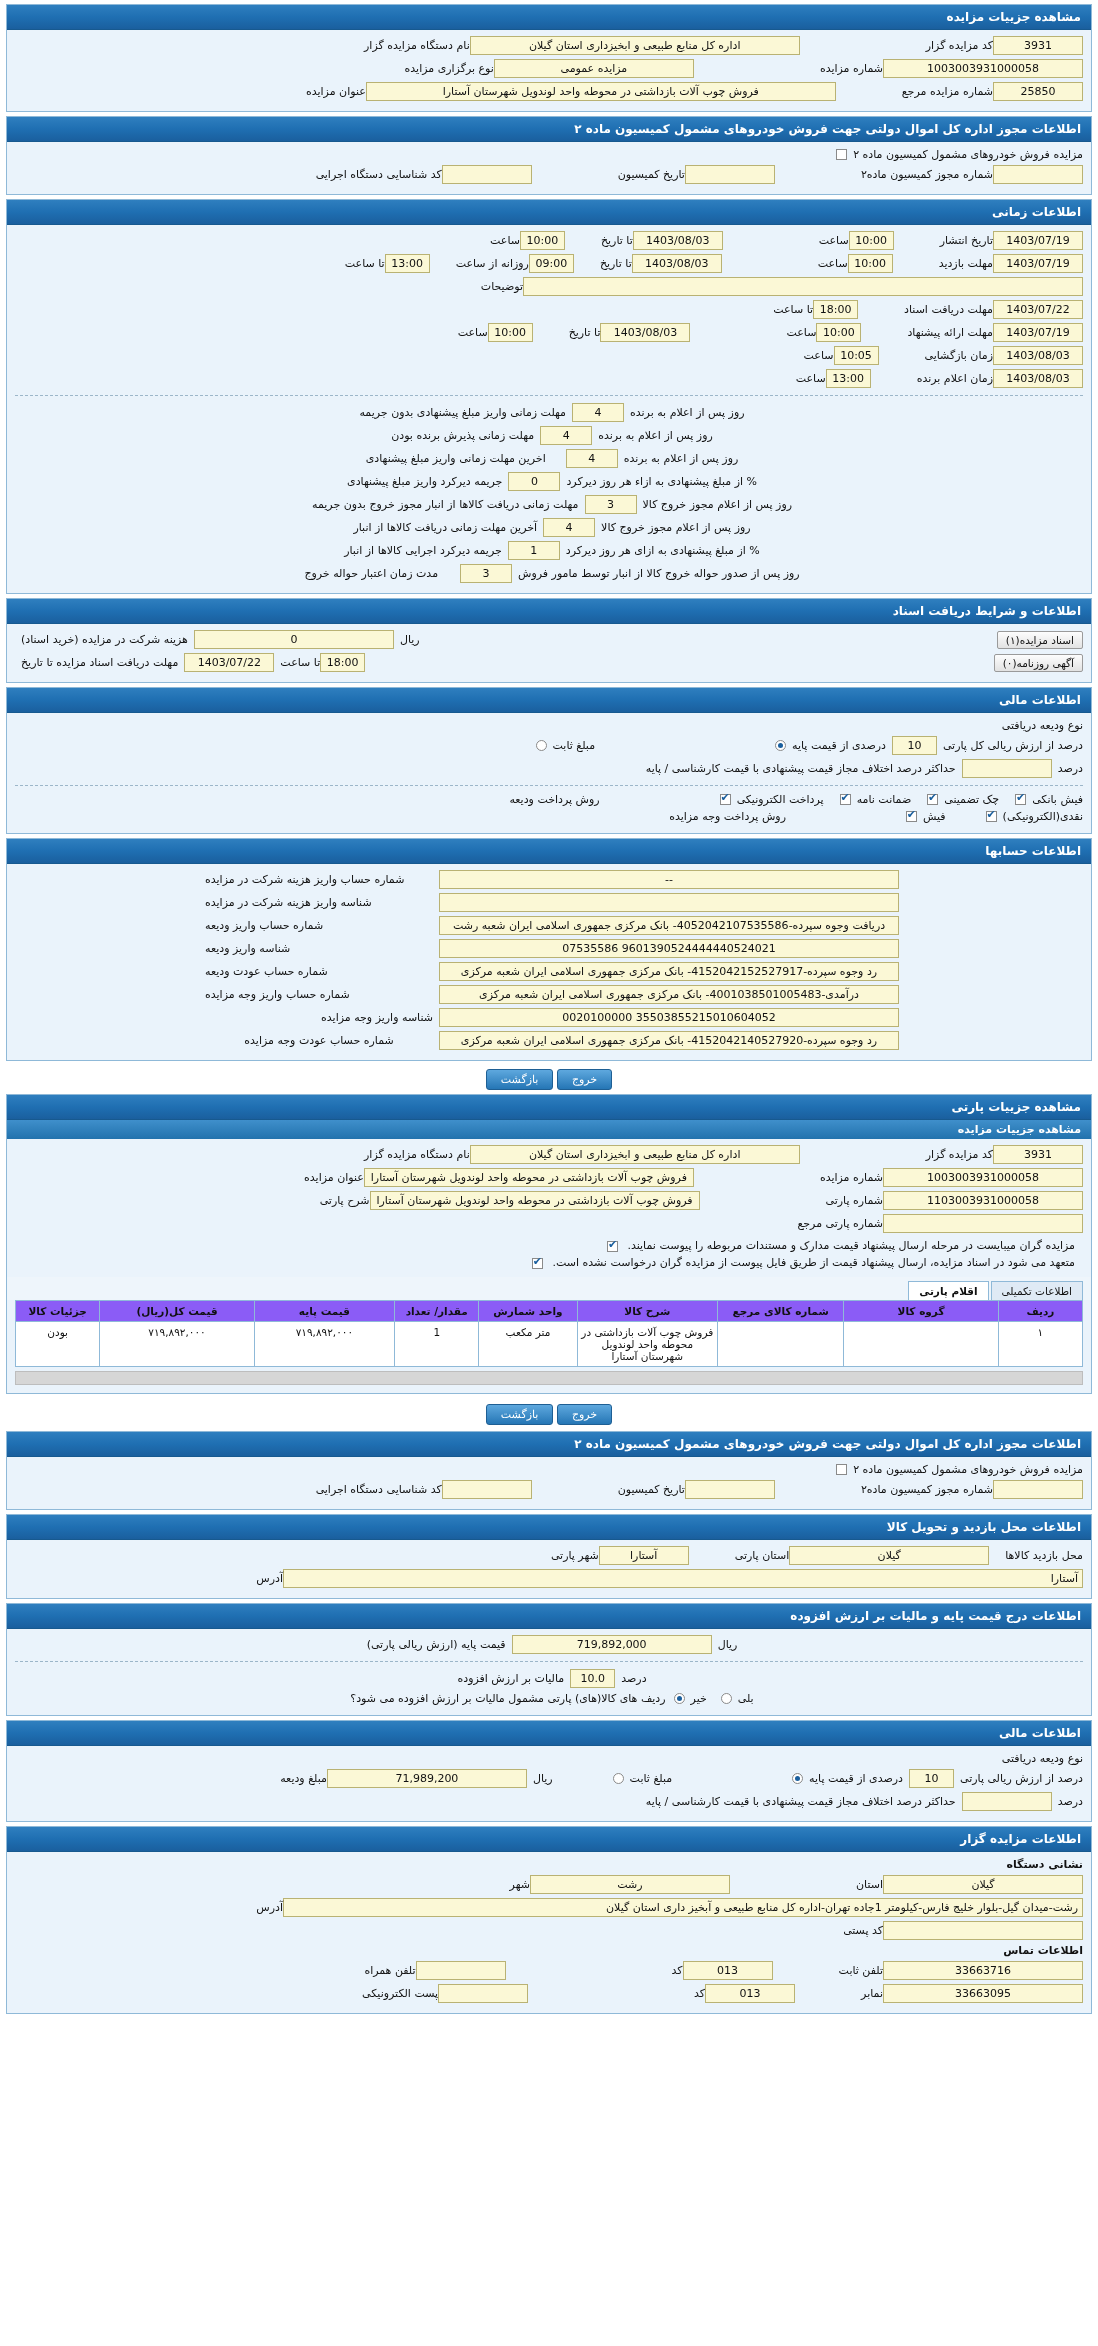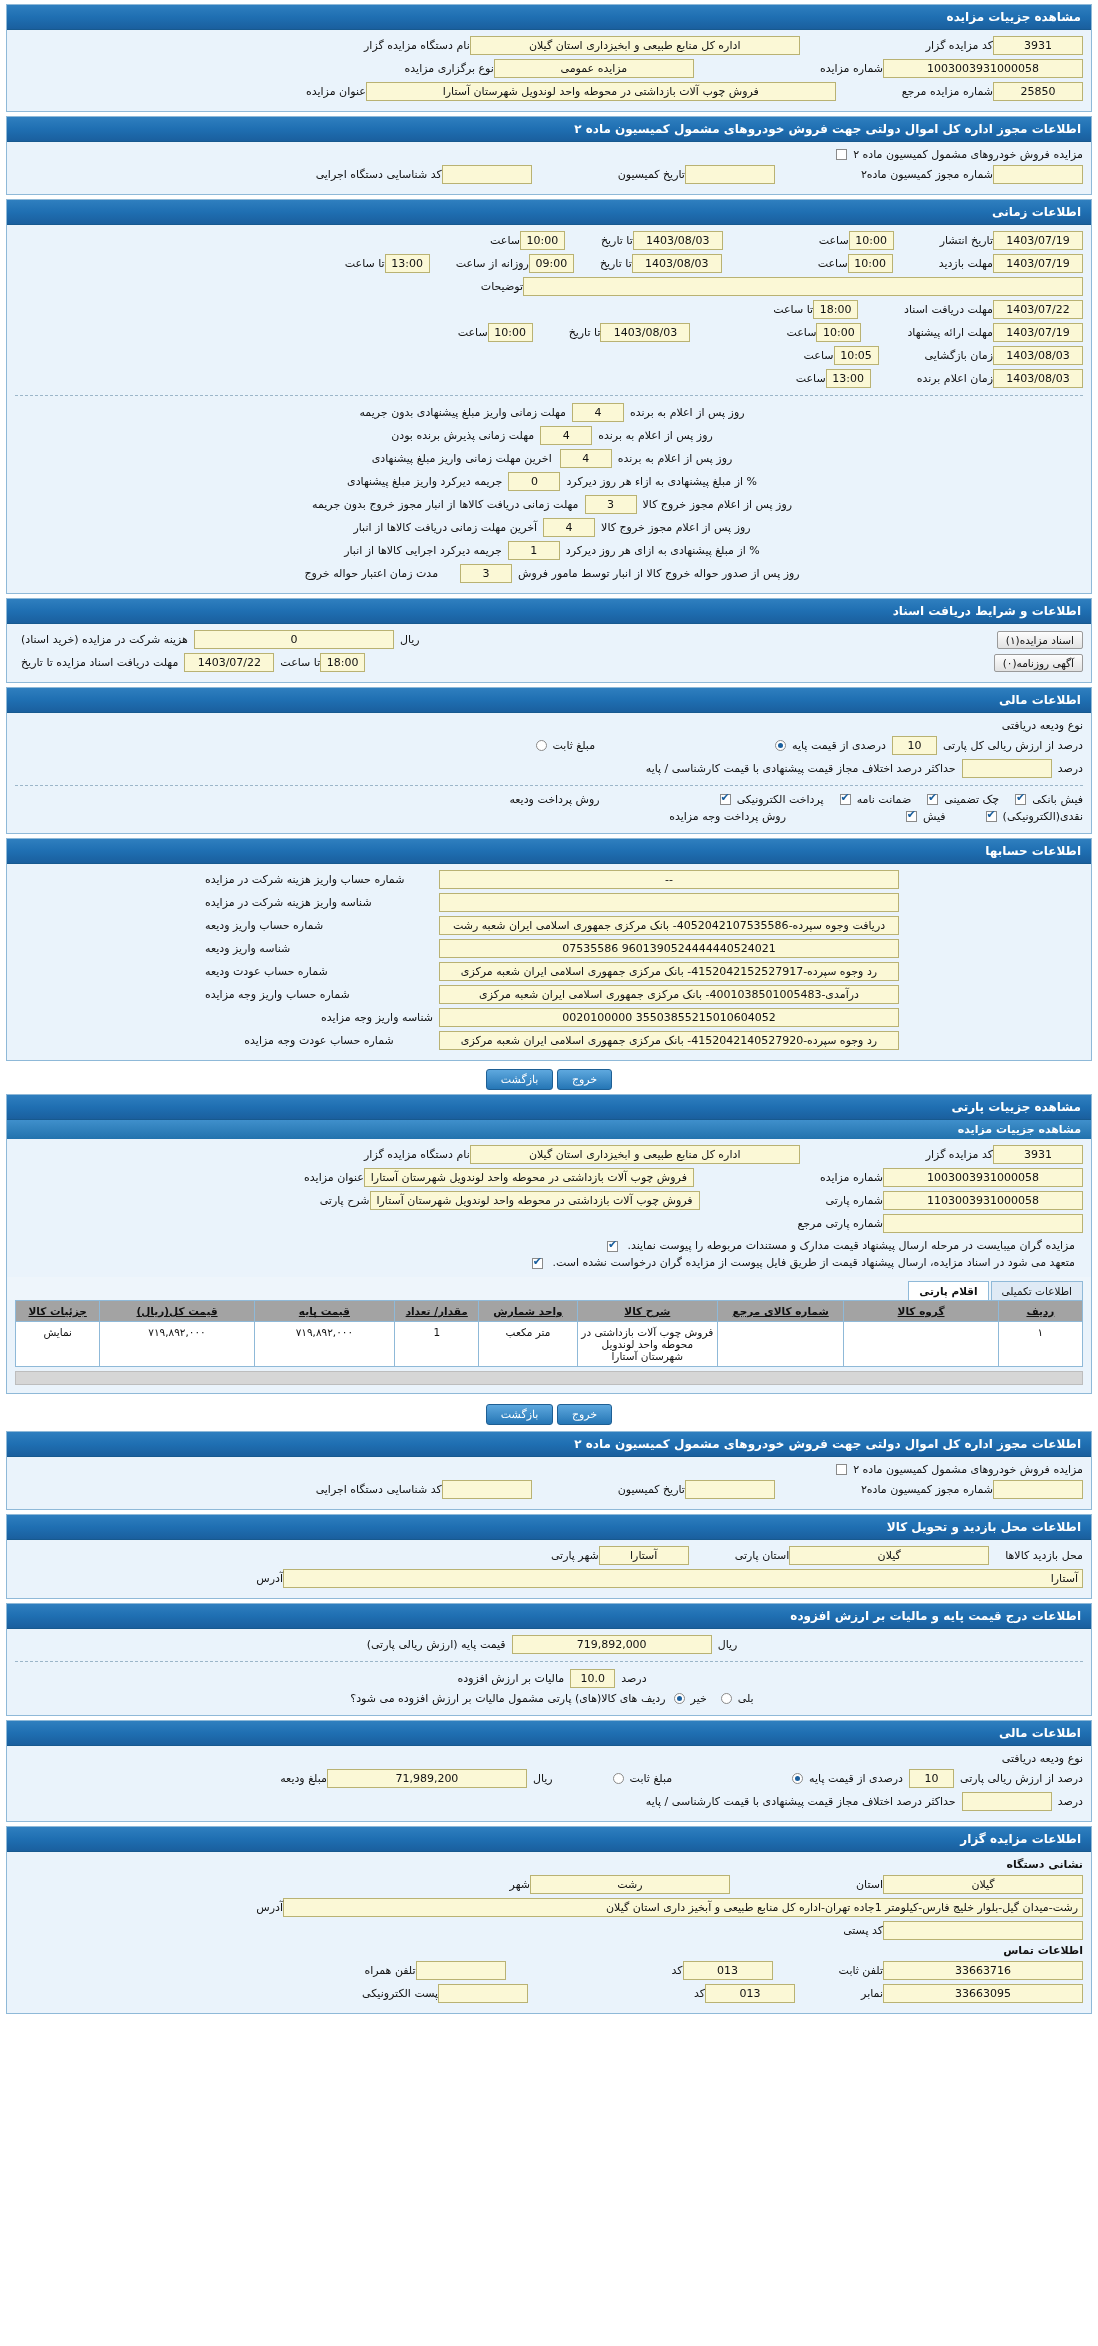--- a/index.html
+++ b/index.html
@@ -62,26 +62,25 @@
   .doc-btn {
     background: linear-gradient(to bottom,#fdfdfd,#e2e2e2);
     border: 1px solid #9a9a9a;
     font-size: 10.5px;
     padding: 2px 8px;
     border-radius: 2px;
     white-space: nowrap;
   }
   table.items { width: 100%; border-collapse: collapse; background: #fff; }
   table.items th {
-    background: #a3a3a3;
+    background: #8b5cf6;
     border: 1px solid #8fb9d8;
     font-size: 10.5px;
     padding: 4px 2px;
     font-weight: bold;
-    text-decoration: underline;
   }
   table.items td {
     border: 1px solid #8fb9d8;
     font-size: 10.5px;
     padding: 4px 3px;
     text-align: center;
     vertical-align: top;
   }
   .tabs { display: flex; justify-content: flex-start; gap: 2px; padding: 4px 8px 0 8px; }
   .tab {
@@ -221,21 +220,21 @@
           <div class="lbl" style="padding-right:6px">مهلت زمانی واریز مبلغ پیشنهادی بدون جریمه</div>
         </div>
         <div class="row" style="justify-content:center">
           <div class="lbl">روز پس از اعلام به برنده</div>
           <div class="fld num">4</div>
           <div class="lbl" style="padding-right:6px">مهلت زمانی پذیرش برنده بودن</div>
         </div>
         <div class="row" style="justify-content:center">
           <div class="lbl">روز پس از اعلام به برنده</div>
           <div class="fld num">4</div>
-          <div class="lbl" style="padding-right:8px">اخرین مهلت زمانی واریز مبلغ پیشنهادی</div>
+          <div class="lbl" style="padding-right:20px">اخرین مهلت زمانی واریز مبلغ پیشنهادی</div>
         </div>
         <div class="row" style="justify-content:center">
           <div class="lbl">% از مبلغ پیشنهادی به ازاء هر روز دیرکرد</div>
           <div class="fld num">0</div>
           <div class="lbl" style="padding-right:6px">جریمه دیرکرد واریز مبلغ پیشنهادی</div>
         </div>
         <div class="row" style="justify-content:center">
           <div class="lbl">روز پس از اعلام مجوز خروج کالا</div>
           <div class="fld num">3</div>
           <div class="lbl" style="padding-right:6px">مهلت زمانی دریافت کالاها از انبار مجوز خروج بدون جریمه</div>
@@ -422,21 +421,21 @@
         <tbody>
           <tr>
             <td>۱</td>
             <td></td>
             <td></td>
             <td>فروش چوب آلات بازداشتی در محوطه واحد لوندویل شهرستان آستارا</td>
             <td>متر مکعب</td>
             <td>1</td>
             <td>۷۱۹,۸۹۲,۰۰۰</td>
             <td>۷۱۹,۸۹۲,۰۰۰</td>
-            <td>نمایش</td>
+            <td>بودن</td>
           </tr>
         </tbody>
       </table>
       <div class="greystrip" style="margin-top:4px"></div>
     </div>
   </div>
 
   <div class="center" style="padding:6px 0">
     <button class="btnblue">خروج</button>
     <button class="btnblue">بازگشت</button>

